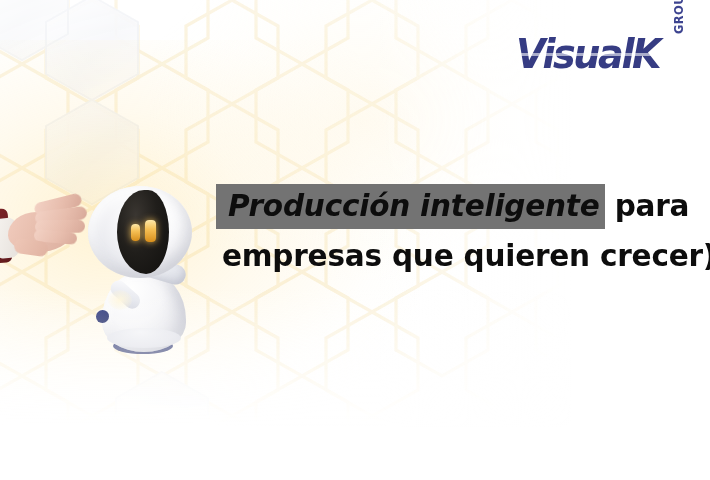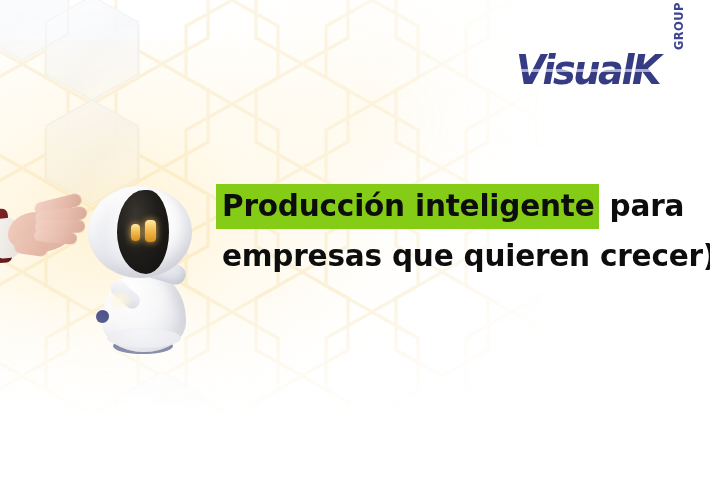--- a/index.html
+++ b/index.html
@@ -76,35 +76,36 @@
   .hero-line {
     font-family: "DejaVu Sans", "Liberation Sans", sans-serif;
     font-weight: bold;
     font-size: 29.5px;
     line-height: 44px;
     letter-spacing: -0.2px;
     color: #0d0d0d;
     white-space: nowrap;
   }
   .hl {
-    background: #84cc16;
-    padding: 5px 5px 6px 6px;
+    background: #737373;
+    padding: 5px 5px 6px 12px;
     box-decoration-break: clone;
+    font-style: italic;
     -webkit-box-decoration-break: clone;
   }
   .hero-line-2 {
     margin-top: 6px;
     padding-left: 6px;
   }
 
   
   .logo {
     position: absolute;
     left: 516px;
-    top: 44px;
+    top: 28px;
     width: 176px;
     height: 56px;
   }
   .logo-wordmark {
     position: absolute;
     left: 0;
     top: 0;
     font-family: "DejaVu Sans", "Liberation Sans", sans-serif;
     font-weight: bold;
     font-style: italic;

